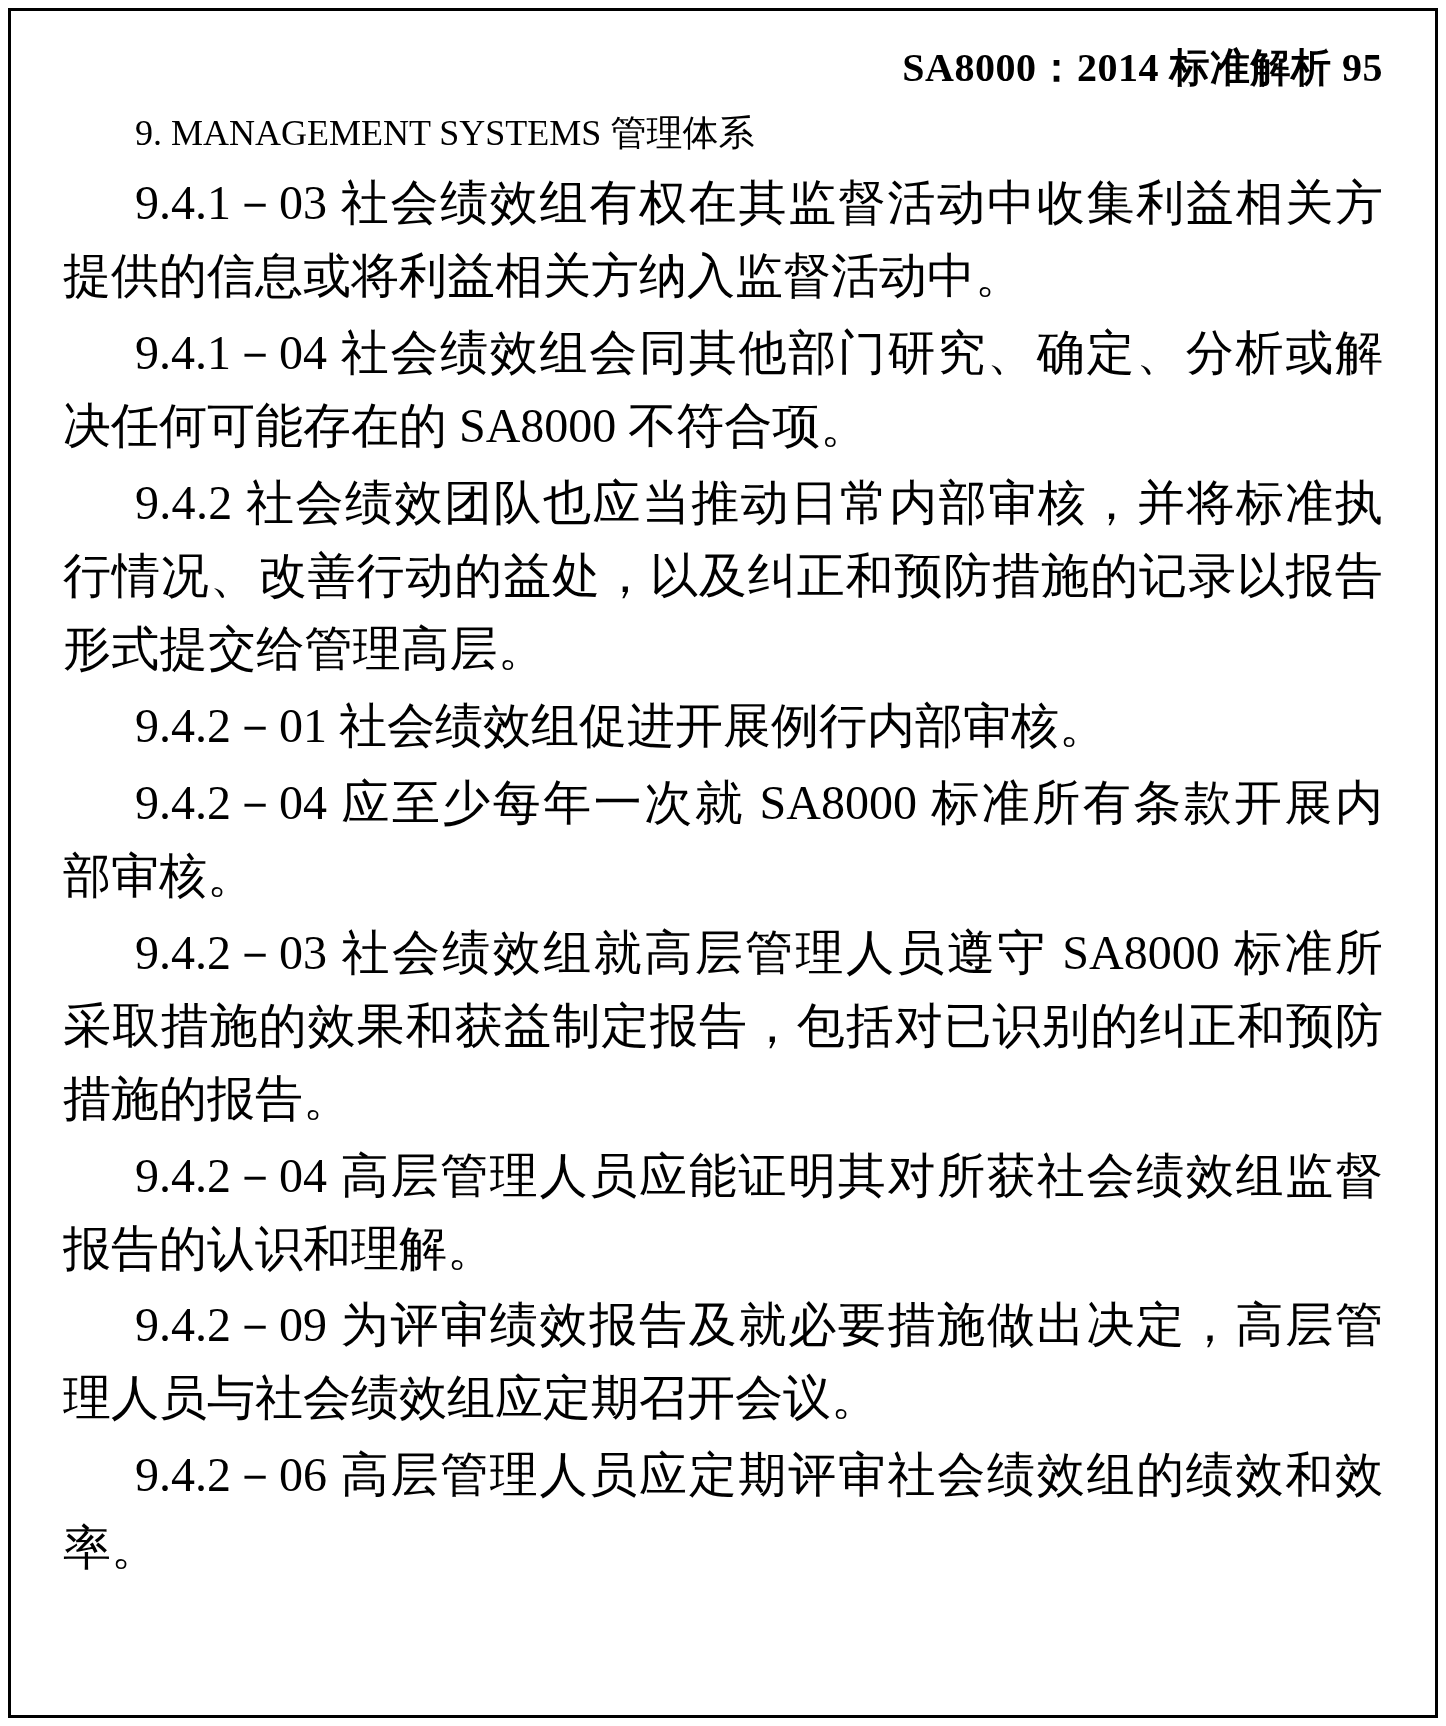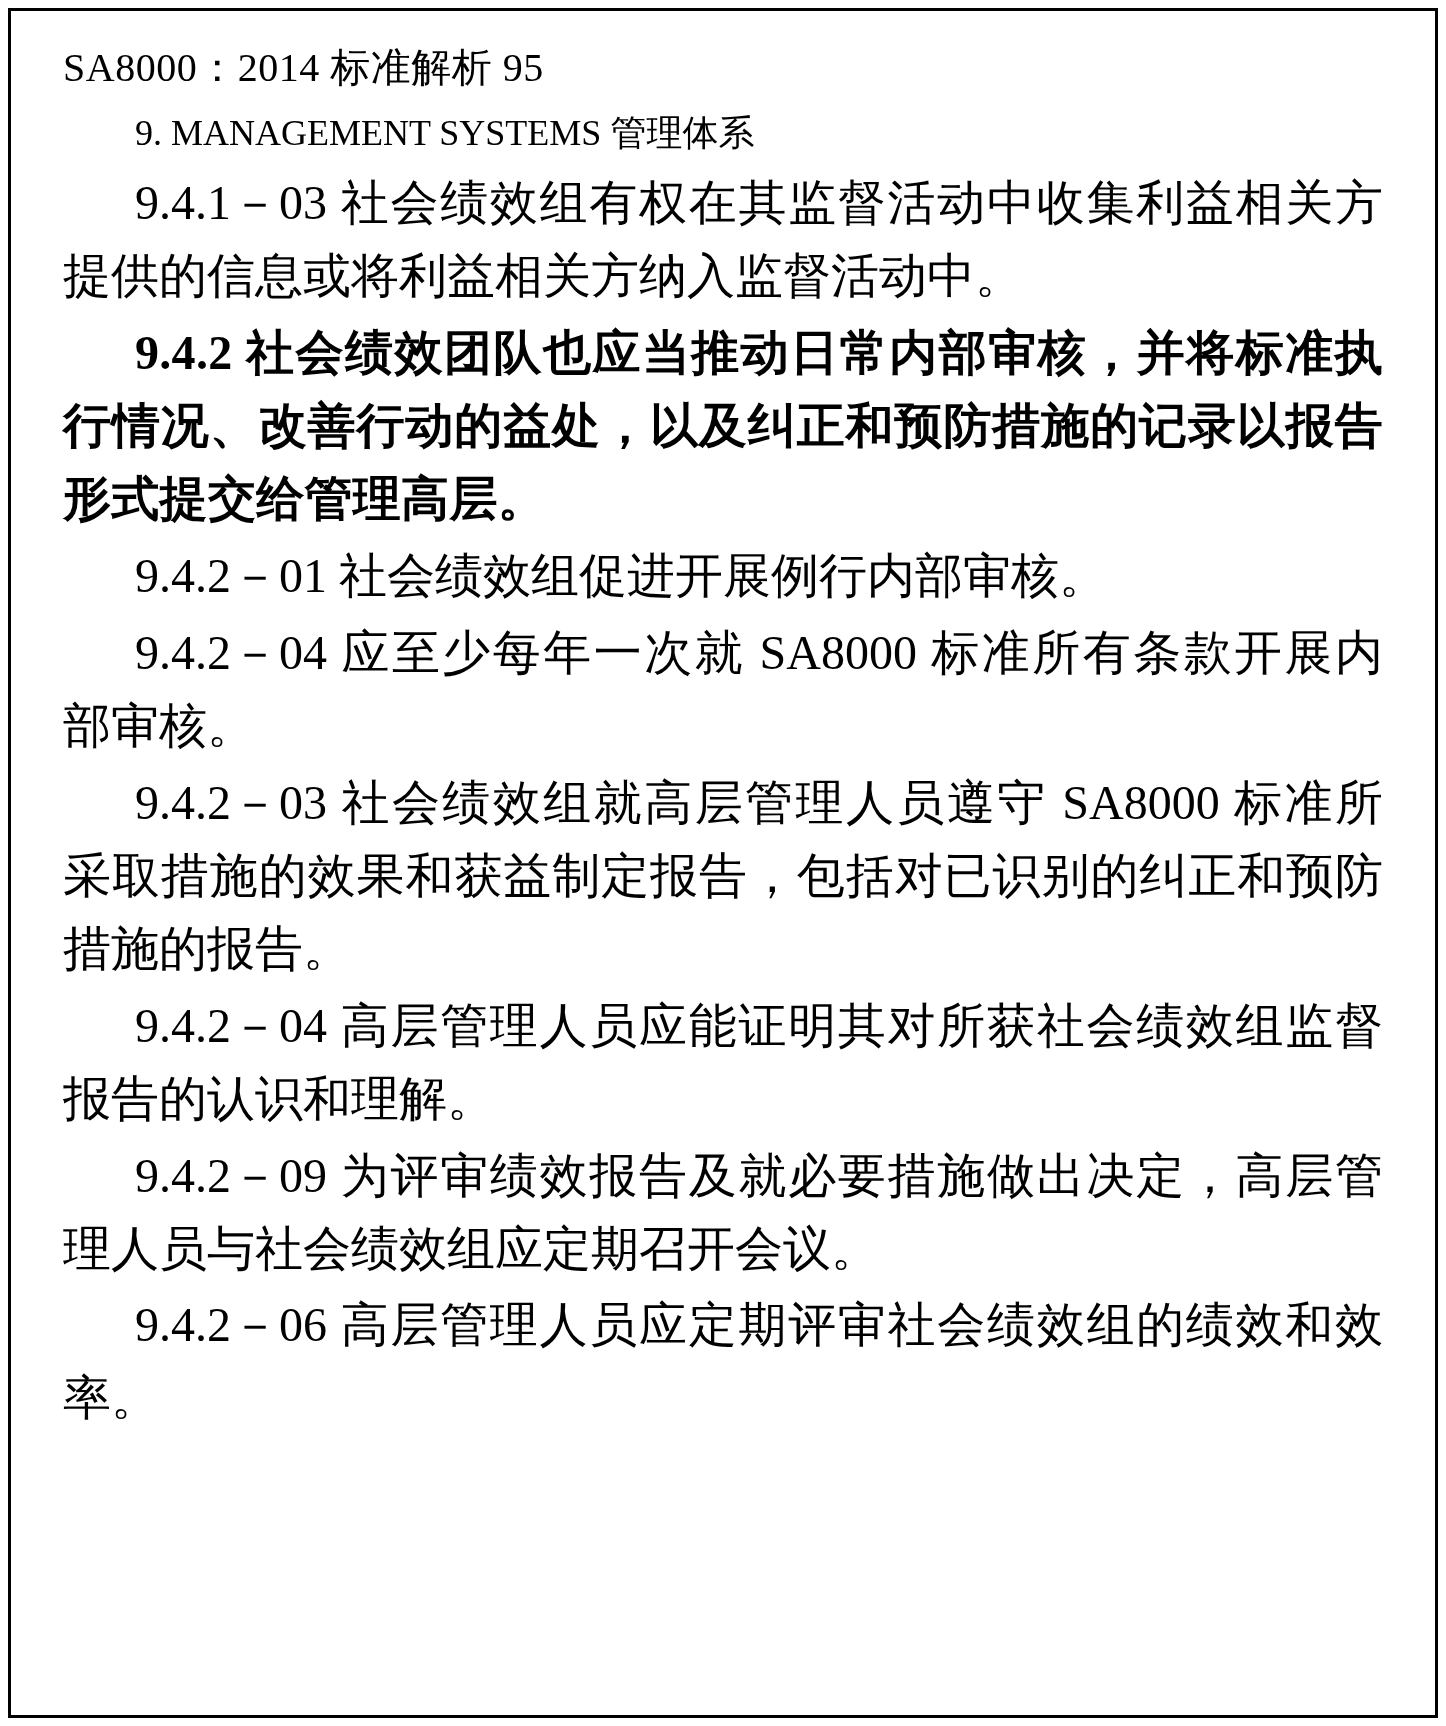--- a/index.html
+++ b/index.html
@@ -26,22 +26,22 @@
     position: absolute;
     left: 8px;
     top: 8px;
     width: 1430px;
     height: 1710px;
     border: 3px solid #000000;
     padding: 26px 52px 0 52px;
     overflow: hidden;
   }
   .doc-title {
-    text-align: left;
-    font-weight: normal;
+    text-align: right;
+    font-weight: bold;
     font-size: 40px;
     line-height: 1.25;
     letter-spacing: 0.5px;
     margin: 6px 0 10px 0;
     font-family: "Liberation Serif", "DejaVu Serif", serif;
   }
   .section-heading {
     font-size: 36px;
     line-height: 1.45;
     margin: 14px 0 8px 0;
@@ -51,35 +51,36 @@
   p.para {
     font-size: 48px;
     line-height: 1.52;
     margin: 4px 0 4px 0;
     text-indent: 72px;
     text-align: justify;
     text-justify: inter-ideograph;
     font-family: "Liberation Serif", "DejaVu Serif", serif;
   }
   p.para.bold {
-    font-weight: bold;
+    font-weight: normal;
     letter-spacing: 0.3px;
   }
 </style>
 </head>
 <body>
 
 <div class="page">
   <div class="frame">
 
     <h1 class="doc-title">SA8000：2014 标准解析 95</h1>
 
     <div class="section-heading">9. MANAGEMENT SYSTEMS 管理体系</div>
 
     <p class="para">9.4.1－03 社会绩效组有权在其监督活动中收集利益相关方提供的信息或将利益相关方纳入监督活动中。</p>
+    <p class="para">9.4.1－04 社会绩效组会同其他部门研究、确定、分析或解决任何可能存在的 SA8000 不符合项。</p>
     <p class="para bold">9.4.2 社会绩效团队也应当推动日常内部审核，并将标准执行情况、改善行动的益处，以及纠正和预防措施的记录以报告形式提交给管理高层。</p>
     <p class="para">9.4.2－01 社会绩效组促进开展例行内部审核。</p>
     <p class="para">9.4.2－04 应至少每年一次就 SA8000 标准所有条款开展内部审核。</p>
     <p class="para">9.4.2－03 社会绩效组就高层管理人员遵守 SA8000 标准所采取措施的效果和获益制定报告，包括对已识别的纠正和预防措施的报告。</p>
     <p class="para">9.4.2－04 高层管理人员应能证明其对所获社会绩效组监督报告的认识和理解。</p>
     <p class="para">9.4.2－09 为评审绩效报告及就必要措施做出决定，高层管理人员与社会绩效组应定期召开会议。</p>
     <p class="para">9.4.2－06 高层管理人员应定期评审社会绩效组的绩效和效率。</p>
 
   </div>
 </div>

